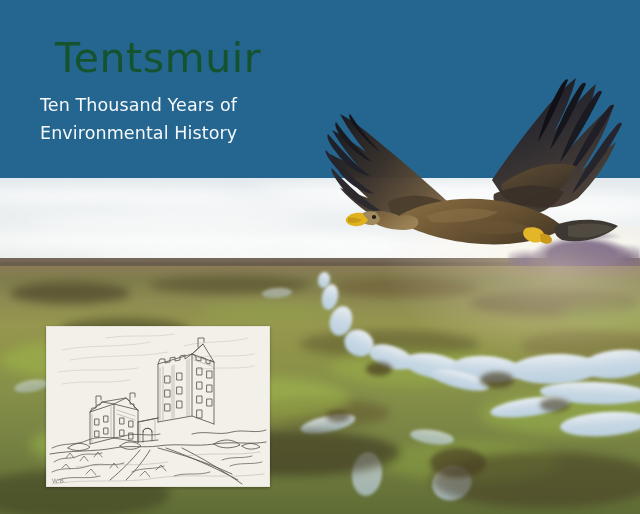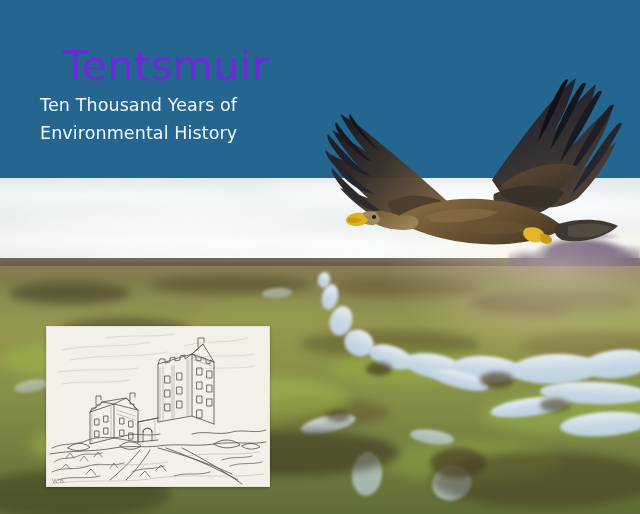--- a/index.html
+++ b/index.html
@@ -203,43 +203,42 @@
     left: 0; top: 0;
     width: 640px;
     height: 178px;
     background: #24668f;
   }
 
   .title {
     position: absolute;
     left: 47px;
     top: 29px;
-    margin: 16px;
-    color: #6d28d9;
+    margin: 8px;
+    color: #14532d;
     font-family: "DejaVu Sans", sans-serif;
     font-size: 41px;
     font-weight: 400;
     letter-spacing: .6px;
     line-height: 1.05;
     white-space: nowrap;
   }
 
   .subtitle {
     position: absolute;
     left: 40px;
     top: 92px;
     margin: 0;
     color: #f4f8fa;
     font-family: "DejaVu Sans", sans-serif;
     font-size: 17.5px;
     font-weight: 400;
     line-height: 1.58;
     letter-spacing: .1px;
     white-space: pre-line;
-    text-align: center;
   }
 
   .author {
     position: absolute;
     left: 45px;
     top: 197px;
     margin: 0;
     color: #2b5e7d;
     font-family: "DejaVu Sans", sans-serif;
     font-size: 18.5px;

